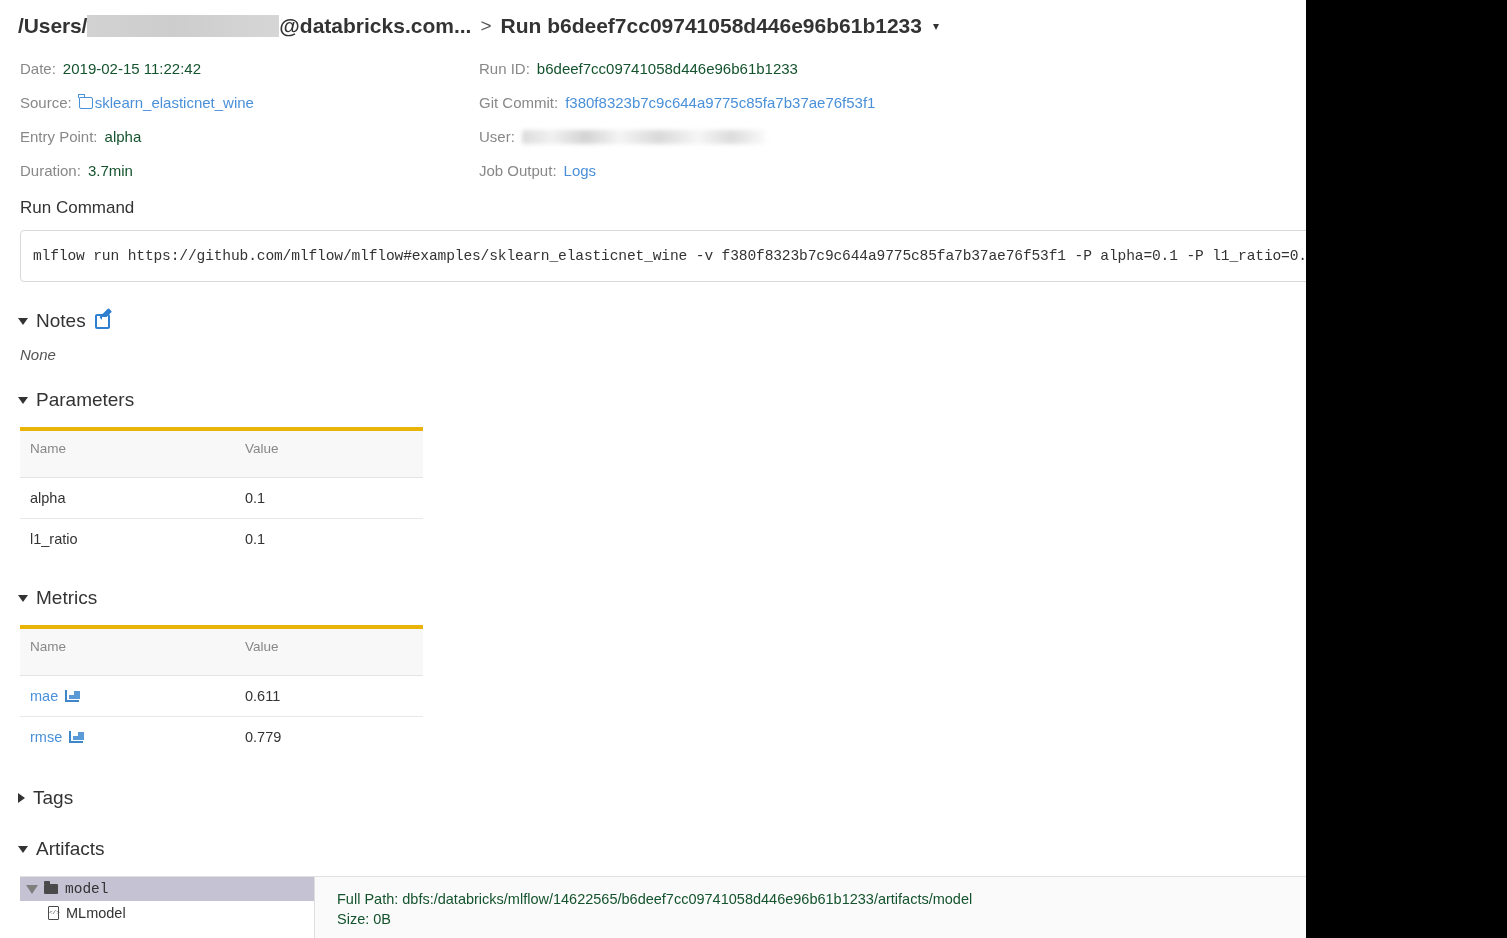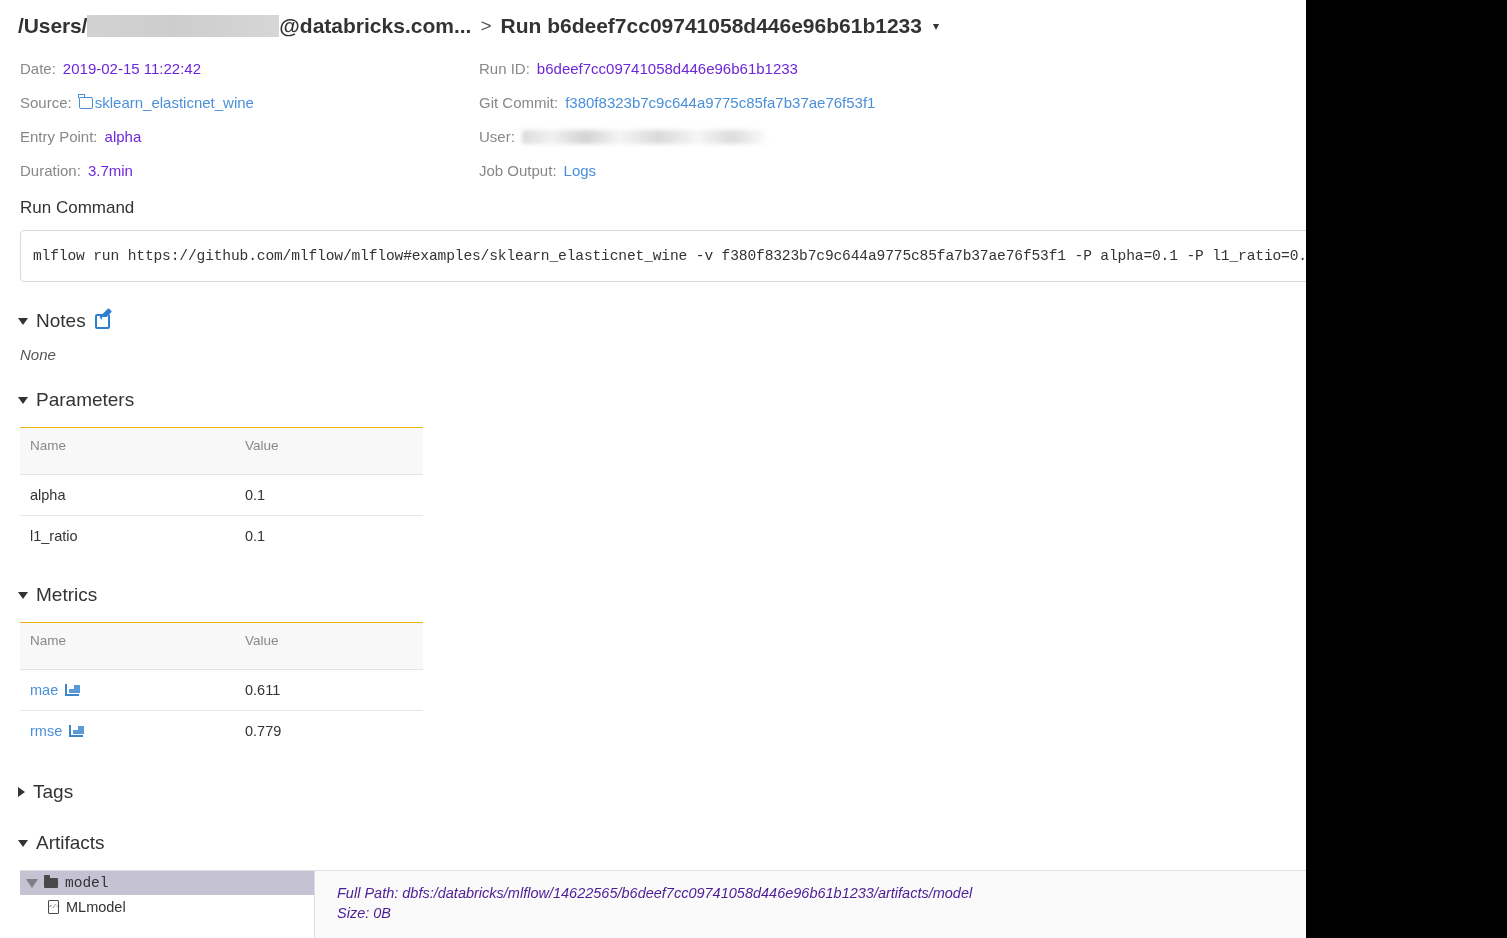--- a/index.html
+++ b/index.html
@@ -66,21 +66,21 @@
   .meta-col.right { left: 479px; top: 0; }
   .meta-row {
     height: 34px;
     line-height: 20px;
     display: flex;
     align-items: center;
     font-size: 15px;
     white-space: nowrap;
   }
   .meta-label { color: #888888; margin-right: 7px; }
-  .meta-value { color: #6d28d9; }
+  .meta-value { color: #14532d; }
   a.link, .link {
     color: #4a90d9;
     text-decoration: none;
     cursor: pointer;
   }
   .blur-value {
     display: inline-block;
     width: 244px;
     height: 14px;
     border-radius: 2px;
@@ -199,21 +199,21 @@
 
   
   .kv-table {
     margin: 16px 0 0 20px;
     width: 403px;
     border-collapse: collapse;
     table-layout: fixed;
   }
   .kv-table th {
     background: #f8f8f8;
-    border-top: 1px solid #eab308;
+    border-top: 4px solid #eab308;
     border-bottom: 1px solid #e4e4e4;
     text-align: left;
     font-weight: normal;
     font-size: 13.5px;
     color: #888888;
     padding: 10px 0 21px 10px;
   }
   .kv-table td {
     border-bottom: 1px solid #e8e8e8;
     font-size: 14.5px;
@@ -328,24 +328,23 @@
   .artifact-info {
     flex: 1;
     background: #fafafa;
     border-bottom: 1px solid #e4e4e4;
     height: 53px;
     padding: 12px 0 0 22px;
     box-sizing: border-box;
   }
   .artifact-info div {
     font-size: 14.5px;
-    color: #4c1d95;
+    color: #14532d;
     line-height: 20px;
     white-space: nowrap;
-    font-style: italic;
   }
   .artifact-right-wrap {
     flex: 1;
     display: flex;
     flex-direction: column;
     background: #ffffff;
   }
 </style>
 </head>
 <body>

